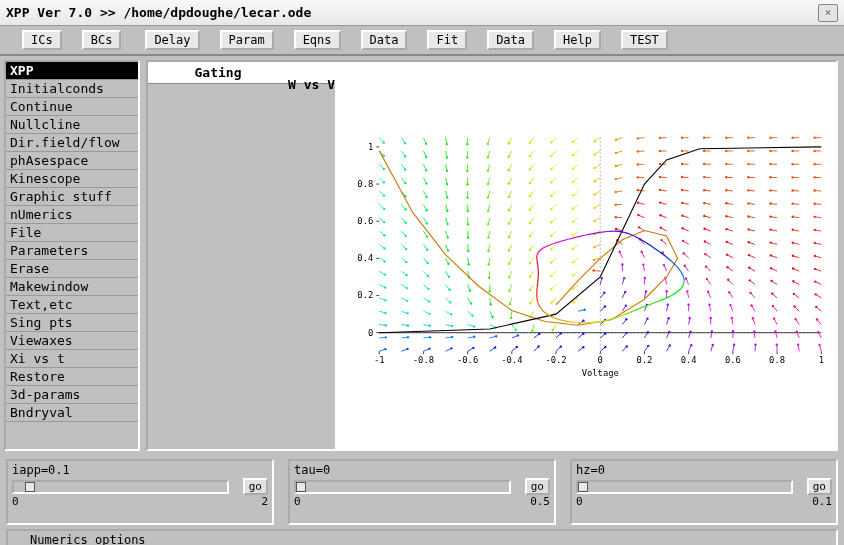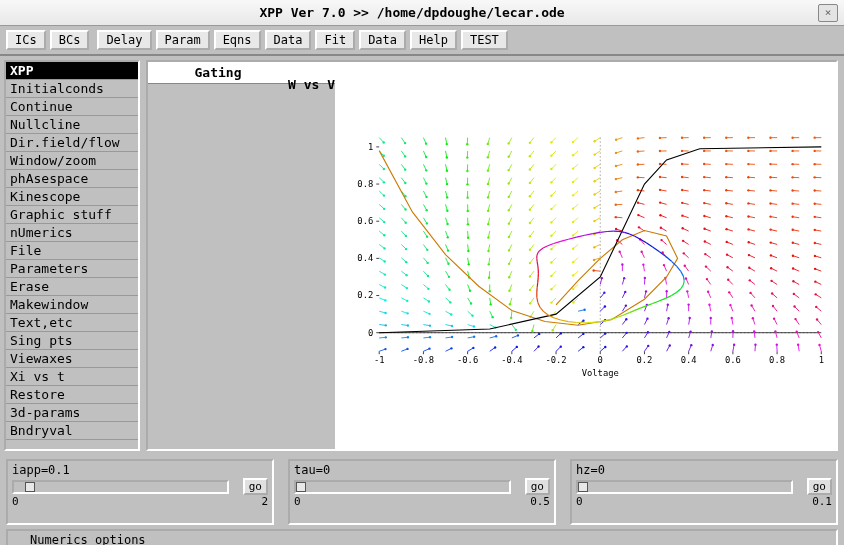--- a/index.html
+++ b/index.html
@@ -1,23 +1,23 @@
 <!DOCTYPE html>
 <html><head>
 <meta charset="utf-8">
 <style>
   * { box-sizing: border-box; margin: 0; padding: 0; }
   body { font-family: monospace; font-size: 12px; background: #dcdcdc; width: 844px; height: 545px; overflow: hidden; }
   
   .titlebar { height: 26px; background: linear-gradient(#f8f8f8,#e8e8e8); border-bottom: 1px solid #999; display: flex; align-items: center; padding: 0 6px; position: relative; }
-  .titlebar .title { flex: 1; text-align: center; font-weight: bold; font-size: 13px; }
+  .titlebar .title { flex: 1; text-align: left; font-weight: bold; font-size: 13px; }
   .close-btn { width: 20px; height: 18px; background: #e4e4e4; border: 1px solid #888; display: flex; align-items: center; justify-content: center; cursor: pointer; border-radius: 2px; font-size: 11px; color: #666; }
   
   .toolbar { background: #c0c0c0; padding: 4px 6px; display: flex; gap: 8px; border-bottom: 2px solid #888; }
-  .toolbar button { font-family: monospace; font-size: 12px; background: #e8e8e8; border: 2px outset #fff; padding: 1px 7px; cursor: pointer; }
+  .toolbar button { font-family: monospace; font-size: 12px; background: #e8e8e8; border: 2px outset #fff; padding: 1px 7px; cursor: pointer; margin-left: 16px; }
   .tb-group { display: flex; gap: 4px; }
   
   .main { display: flex; height: calc(545px - 26px - 30px - 90px); background: #c0c0c0; }
   
   .sidebar { width: 136px; background: #c0c0c0; border: 2px inset #fff; margin: 4px; padding: 0; }
   .sidebar .item { padding: 1px 4px; font-size: 13px; cursor: pointer; border-bottom: 1px solid #999; white-space: nowrap; }
   .sidebar .item.selected { background: #000; color: #fff; font-weight: bold; }
   
   .plot-area { flex: 1; margin: 4px 6px 4px 2px; background: #c0c0c0; border: 2px inset #fff; display: flex; flex-direction: row; }
   .plot-header { display: flex; background: #fff; height: 22px; border-bottom: 1px solid #888; }
@@ -66,21 +66,20 @@
   </div>
 </div>
 
 <div class="main">
   <div class="sidebar" id="sidebar">
       <div class="item selected">XPP</div>
       <div class="item">Initialconds</div>
       <div class="item">Continue</div>
       <div class="item">Nullcline</div>
       <div class="item">Dir.field/flow</div>
-      <div class="item">Window/zoom</div>
       <div class="item">phAsespace</div>
       <div class="item">Kinescope</div>
       <div class="item">Graphic stuff</div>
       <div class="item">nUmerics</div>
       <div class="item">File</div>
       <div class="item">Parameters</div>
       <div class="item">Erase</div>
       <div class="item">Makewindow</div>
       <div class="item">Text,etc</div>
       <div class="item">Sing pts</div>

